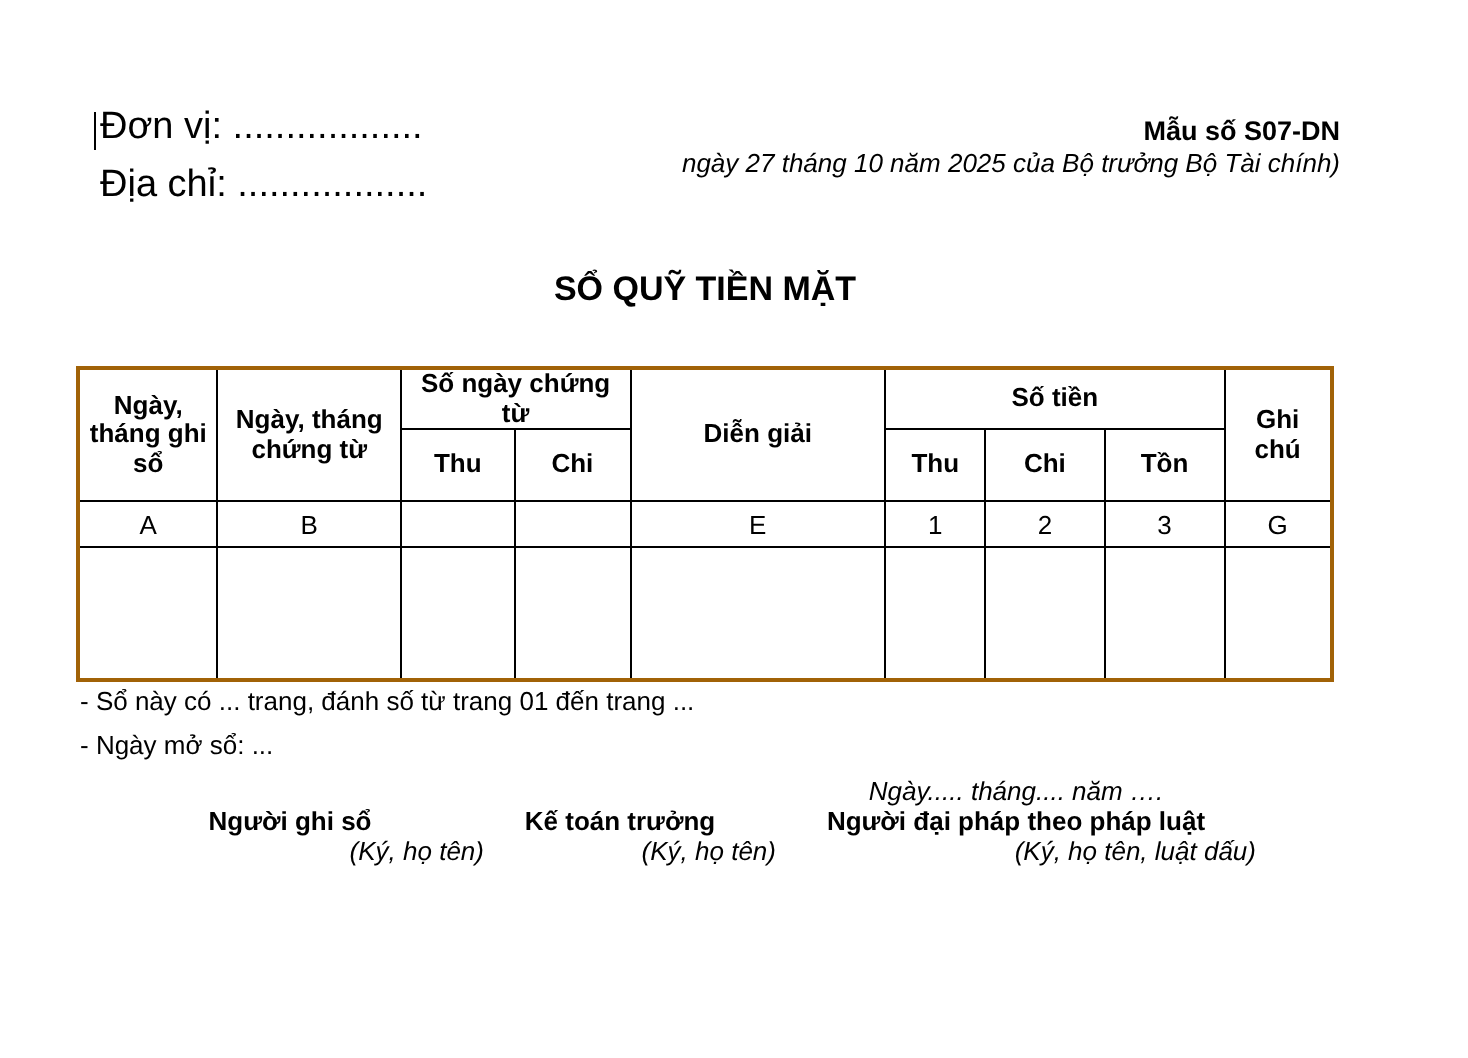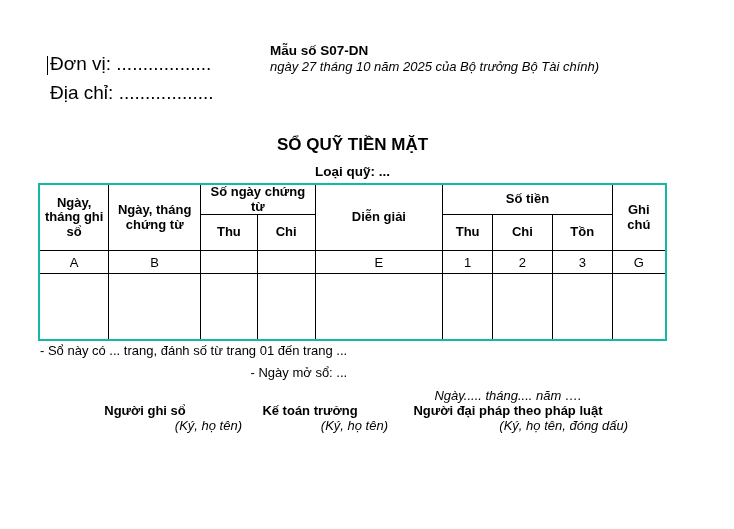--- a/index.html
+++ b/index.html
@@ -12,52 +12,52 @@
     overflow: hidden;
   }
   .page { position: absolute; inset: 0; background: #fff; }
 
   
   .cursor { position: absolute; left: 47px; top: 56px; width: 1px; height: 19px; background: #000; }
 
   .header-left { position: absolute; left: 50px; top: 56px; font-size: 19px; font-weight: normal; }
   .header-left .hl-line { line-height: 16px; margin-bottom: 13px; white-space: nowrap; }
 
-  .header-right { position: absolute; left: 270px; top: 43px; width: 400px; text-align: left; }
+  .header-right { position: absolute; left: 270px; top: 58px; width: 400px; text-align: right; }
   .form-no { font-size: 13.5px; font-weight: bold; line-height: 16px; }
   .form-note { font-size: 13px; font-style: italic; line-height: 15.5px; }
 
   .title-block { position: absolute; left: 38px; top: 137px; width: 629px; text-align: center; }
   .doc-title { font-size: 17px; font-weight: bold; line-height: 16px; margin-bottom: 11px; }
   .doc-subtitle { font-size: 13.5px; font-weight: bold; line-height: 15px; }
 
   table.cashbook {
     position: absolute; left: 38px; top: 183px;
     width: 629px;
     border-collapse: collapse;
     table-layout: fixed;
-    border: 2px solid #14b8a6;
+    border: 2px solid #a16207;
   }
   table.cashbook th, table.cashbook td {
     border: 1px solid #000;
     text-align: center;
     vertical-align: middle;
     padding: 0 2px;
     font-size: 13px;
     overflow: hidden;
   }
   table.cashbook th { font-weight: bold; line-height: 1.12; }
   tr.row-group { height: 22px; }
   tr.row-sub { height: 36px; }
   tr.row-letters { height: 23px; }
   tr.row-letters td { font-weight: normal; }
   tr.row-body { height: 66px; }
 
   .notes { position: absolute; left: 40px; top: 344px; font-size: 13px; }
-  .note-line { line-height: 13px; margin-bottom: 9px; white-space: nowrap; text-align: right; }
+  .note-line { line-height: 13px; margin-bottom: 9px; white-space: nowrap; }
 
   .signatures { position: absolute; left: 38px; top: 388px; width: 629px; font-size: 13px; }
   .sig { position: absolute; top: 0; text-align: center; }
   .sig-1 { left: 10px; width: 194px; padding-top: 15px; }
   .sig-2 { left: 194px; width: 156px; padding-top: 15px; }
   .sig-3 { left: 350px; width: 240px; }
   .sig-date { font-style: italic; line-height: 15px; text-align: center; }
   .sig-title { font-weight: bold; line-height: 15px; }
   .sig-note { font-style: italic; line-height: 15px; text-align: right; }
 </style>
@@ -73,21 +73,20 @@
     <div class="hl-line">Địa chỉ: ..................</div>
   </div>
 
   <div class="header-right">
     <div class="form-no">Mẫu số S07-DN</div>
     <div class="form-note">ngày 27 tháng 10 năm 2025 của Bộ trưởng Bộ Tài chính)</div>
   </div>
 
   <div class="title-block">
     <div class="doc-title">SỔ QUỸ TIỀN MẶT</div>
-    <div class="doc-subtitle">Loại quỹ: ...</div>
   </div>
 
   <table class="cashbook">
     <colgroup>
       <col style="width:11.13%">
       <col style="width:14.63%">
       <col style="width:9.06%">
       <col style="width:9.22%">
       <col style="width:20.35%">
       <col style="width:7.95%">
@@ -146,17 +145,17 @@
       <div class="sig-title">Người ghi sổ</div>
       <div class="sig-note">(Ký, họ tên)</div>
     </div>
     <div class="sig sig-2">
       <div class="sig-title">Kế toán trưởng</div>
       <div class="sig-note">(Ký, họ tên)</div>
     </div>
     <div class="sig sig-3">
       <div class="sig-date">Ngày..... tháng.... năm ….</div>
       <div class="sig-title">Người đại pháp theo pháp luật</div>
-      <div class="sig-note">(Ký, họ tên, đóng dấu)</div>
+      <div class="sig-note">(Ký, họ tên, luật dấu)</div>
     </div>
   </div>
 
 </div>
 
 </body></html>

